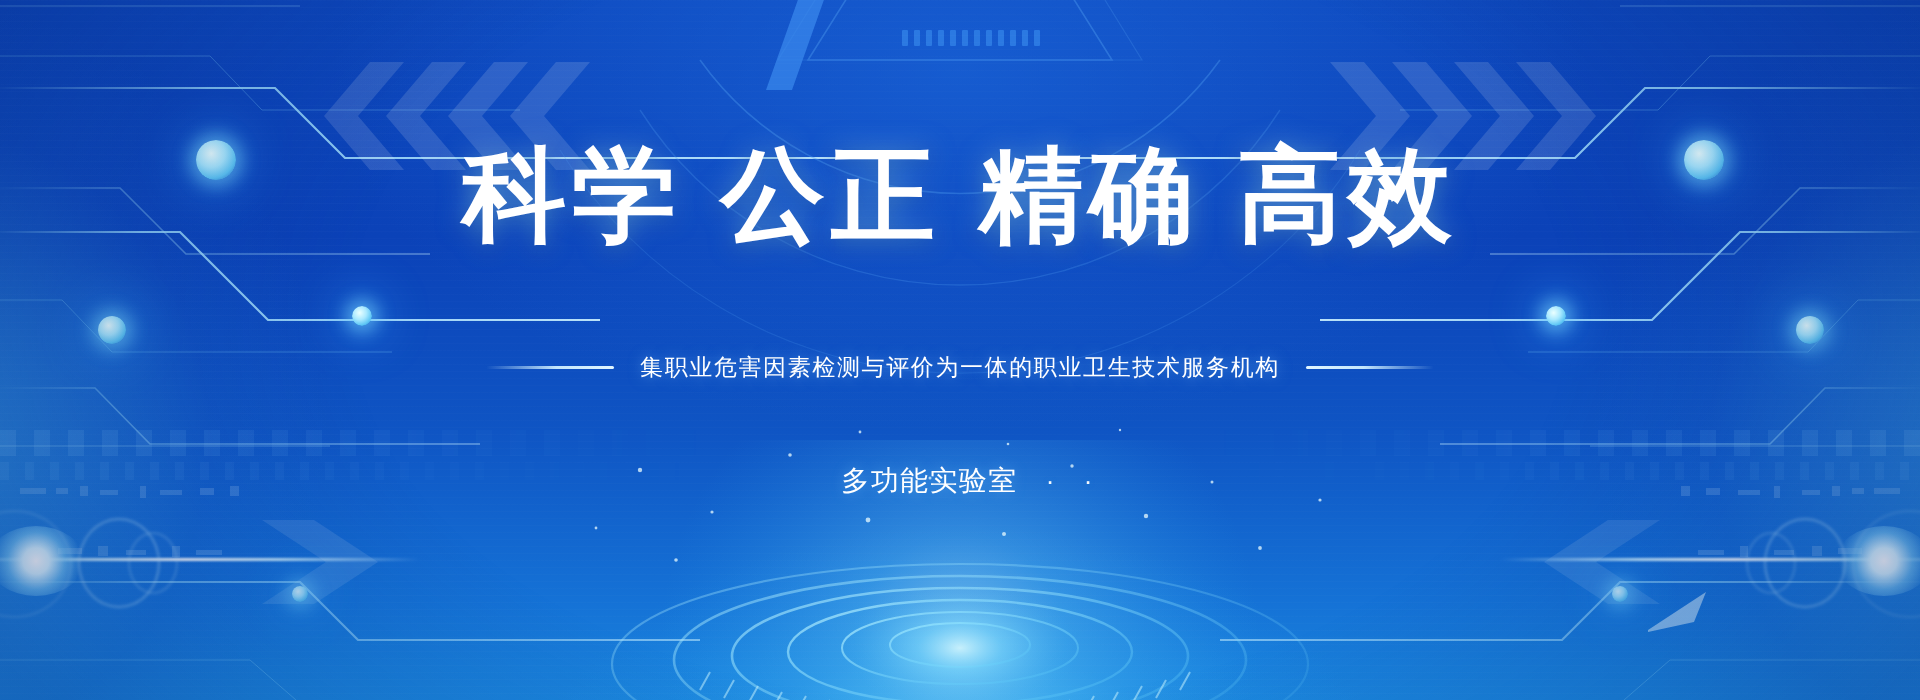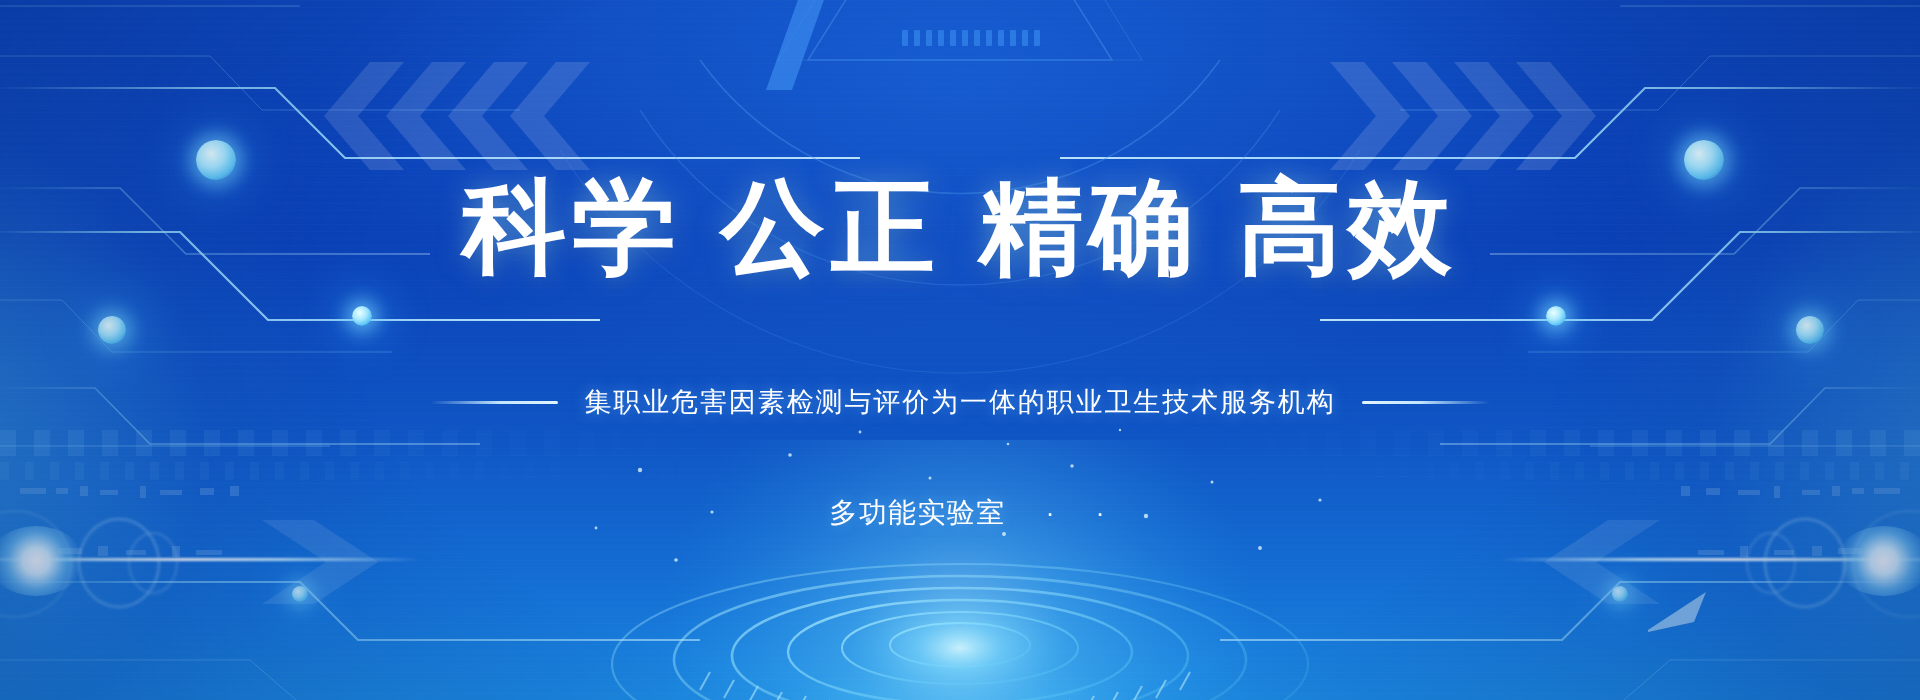--- a/index.html
+++ b/index.html
@@ -67,21 +67,21 @@
     background:linear-gradient(90deg,rgba(180,235,255,0) 0%,rgba(215,245,255,.85) 30%,rgba(255,255,255,.95) 50%,rgba(215,245,255,.85) 70%,rgba(180,235,255,0) 100%);
     filter:blur(1.2px);
   }
   .flare .halo{
     position:absolute;border-radius:50%;
     border:2px solid rgba(195,235,255,.40);
     filter:blur(1.6px);
   }
 
   
-  .content{position:absolute;inset:0;margin-top:32px;}
+  .content{position:absolute;inset:0;}
 
   .headline{
     position:absolute;left:0;right:0;top:140px;
     text-align:center;
     color:#ffffff;
     font-size:104px;
     font-weight:bold;
     letter-spacing:.06em;
     line-height:1.06;
     text-shadow:0 0 26px rgba(140,215,255,.55), 0 4px 20px rgba(5,40,120,.55);
@@ -92,27 +92,27 @@
   .subline{
     position:absolute;left:0;right:0;top:352px;
     display:flex;align-items:center;justify-content:center;gap:26px;
   }
   .rule{
     height:3px;width:128px;border-radius:2px;
     background:linear-gradient(90deg,rgba(185,230,255,0) 0%,rgba(205,238,255,.95) 55%,rgba(225,246,255,1) 100%);
   }
   .rule.right{background:linear-gradient(270deg,rgba(185,230,255,0) 0%,rgba(205,238,255,.95) 55%,rgba(225,246,255,1) 100%);}
   .subtitle{
-    color:#ffffff;font-size:27px;letter-spacing:.07em;white-space:nowrap;
+    color:#ffffff;font-size:23px;letter-spacing:.07em;white-space:nowrap;
     text-shadow:0 0 14px rgba(130,205,255,.5);
   }
 
   .taglines{
     position:absolute;left:15px;right:0;top:462px;
-    display:flex;align-items:center;justify-content:center;gap:40px;
+    display:flex;align-items:center;justify-content:center;gap:28px;
     color:#ffffff;font-size:28px;letter-spacing:.05em;white-space:nowrap;
     text-shadow:0 0 14px rgba(130,205,255,.45);
   }
   .tag-sep{font-size:26px;opacity:.95;}
 </style>
 </head>
 <body>
 
 <div class="banner">
 

